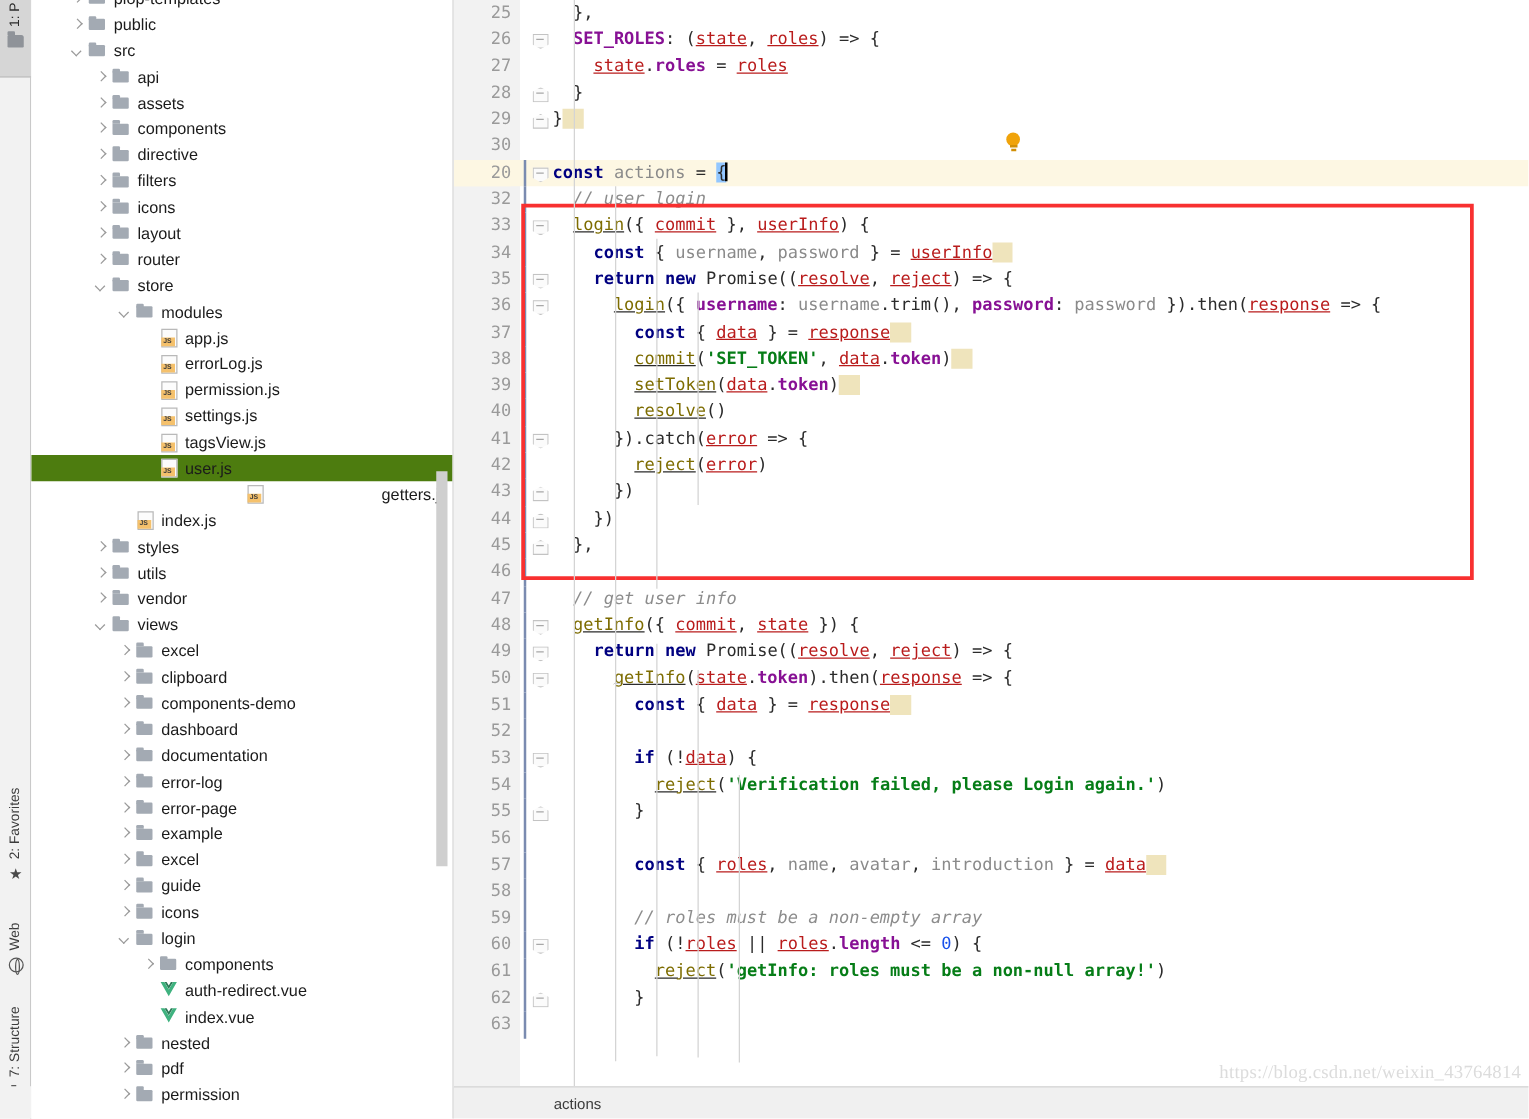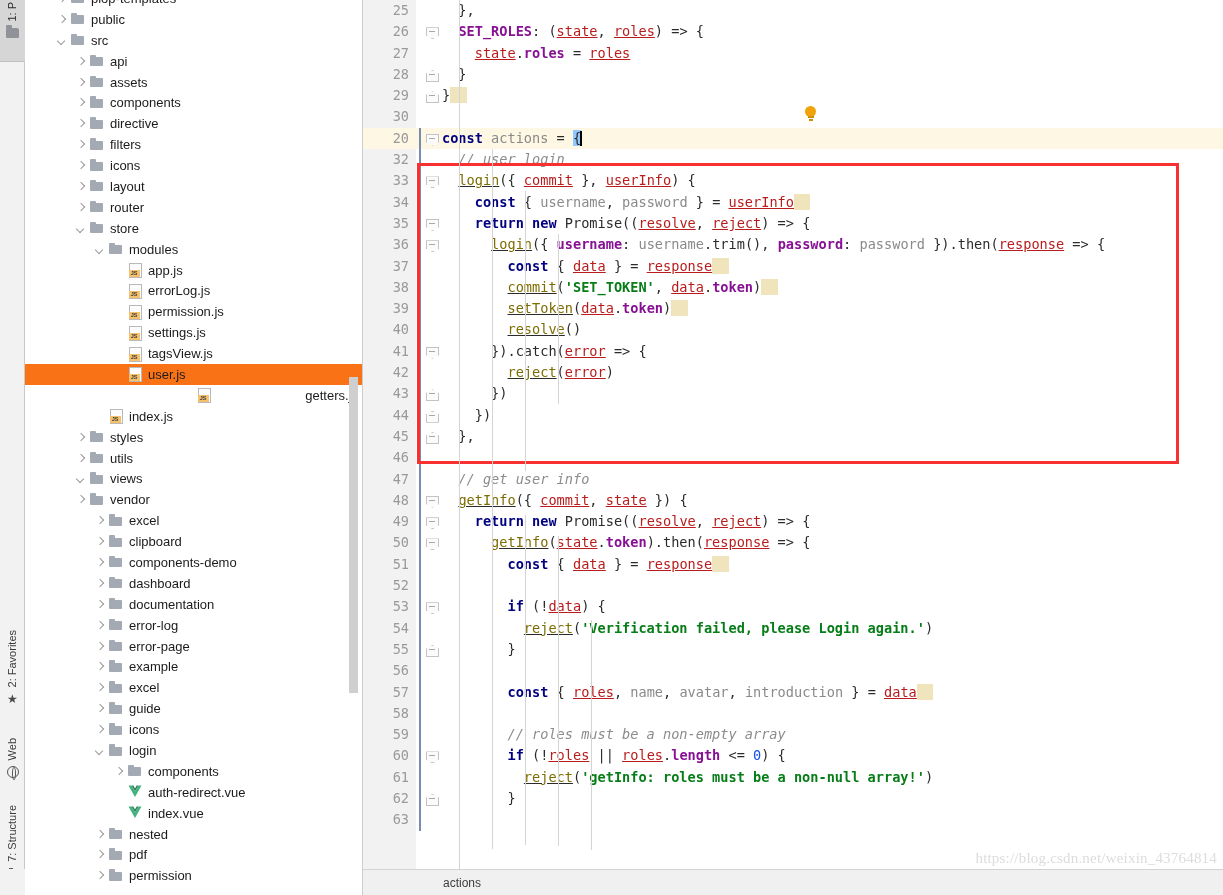--- a/index.html
+++ b/index.html
@@ -99,21 +99,21 @@
   .tree-rows { position: absolute; top: -12px; left: 0; right: 0; }
   .tree-row {
     height: 20.9px;
     display: flex;
     align-items: center;
     font-size: 13px;
     color: #1d1d1d;
     white-space: nowrap;
     padding-right: 4px;
   }
-  .tree-row.selected { background: #f97316; align-items: center; }
+  .tree-row.selected { background: #4d7c0f; align-items: center; }
   .arrow {
     width: 12px; height: 12px;
     flex: 0 0 12px;
     position: relative;
     margin-right: 2px;
   }
   .arrow.right:after {
     content: "";
     position: absolute; left: 3px; top: 2.5px;
     width: 5px; height: 5px;
@@ -454,28 +454,28 @@
           <span class="arrow right"></span>
           <span class="ic folder"></span>
           <span class="tlabel">styles</span>
         </div>
         <div class="tree-row" style="padding-left: 50px;">
           <span class="arrow right"></span>
           <span class="ic folder"></span>
           <span class="tlabel">utils</span>
         </div>
         <div class="tree-row" style="padding-left: 50px;">
+          <span class="arrow right"></span>
+          <span class="ic folder"></span>
+          <span class="tlabel">vendor</span>
+        </div>
+        <div class="tree-row" style="padding-left: 50px;">
           <span class="arrow down"></span>
           <span class="ic folder"></span>
           <span class="tlabel">views</span>
-        </div>
-        <div class="tree-row" style="padding-left: 50px;">
-          <span class="arrow right"></span>
-          <span class="ic folder"></span>
-          <span class="tlabel">vendor</span>
         </div>
         <div class="tree-row" style="padding-left: 69px;">
           <span class="arrow right"></span>
           <span class="ic folder"></span>
           <span class="tlabel">excel</span>
         </div>
         <div class="tree-row" style="padding-left: 69px;">
           <span class="arrow right"></span>
           <span class="ic folder"></span>
           <span class="tlabel">clipboard</span>

